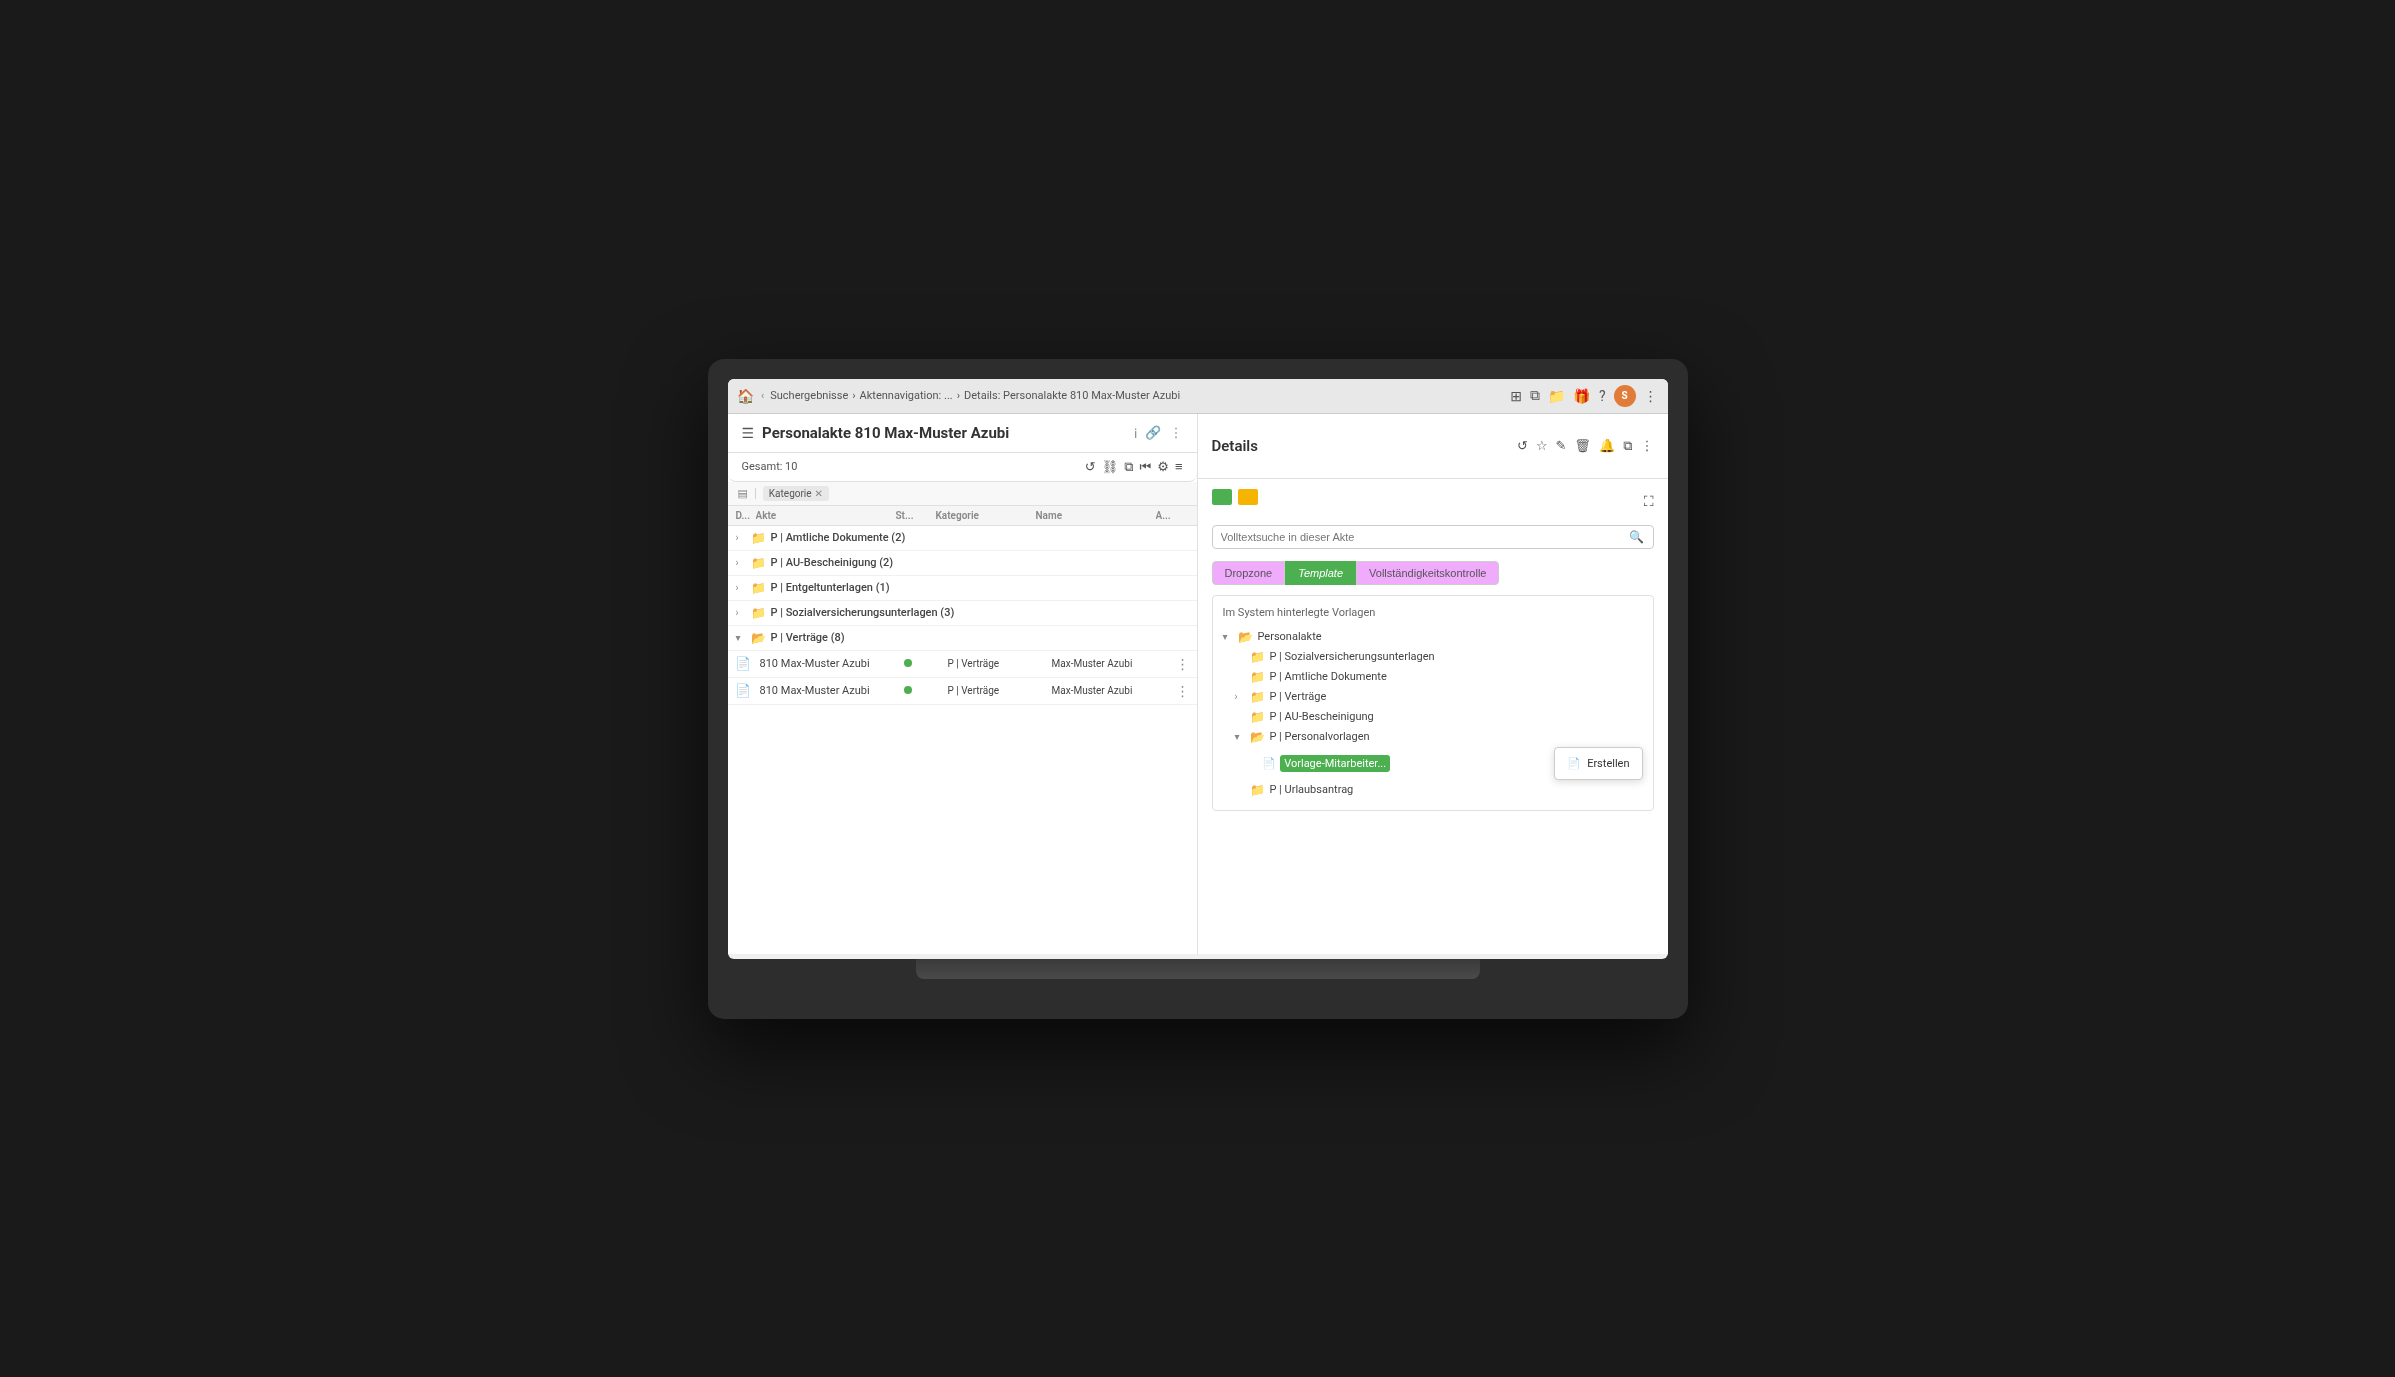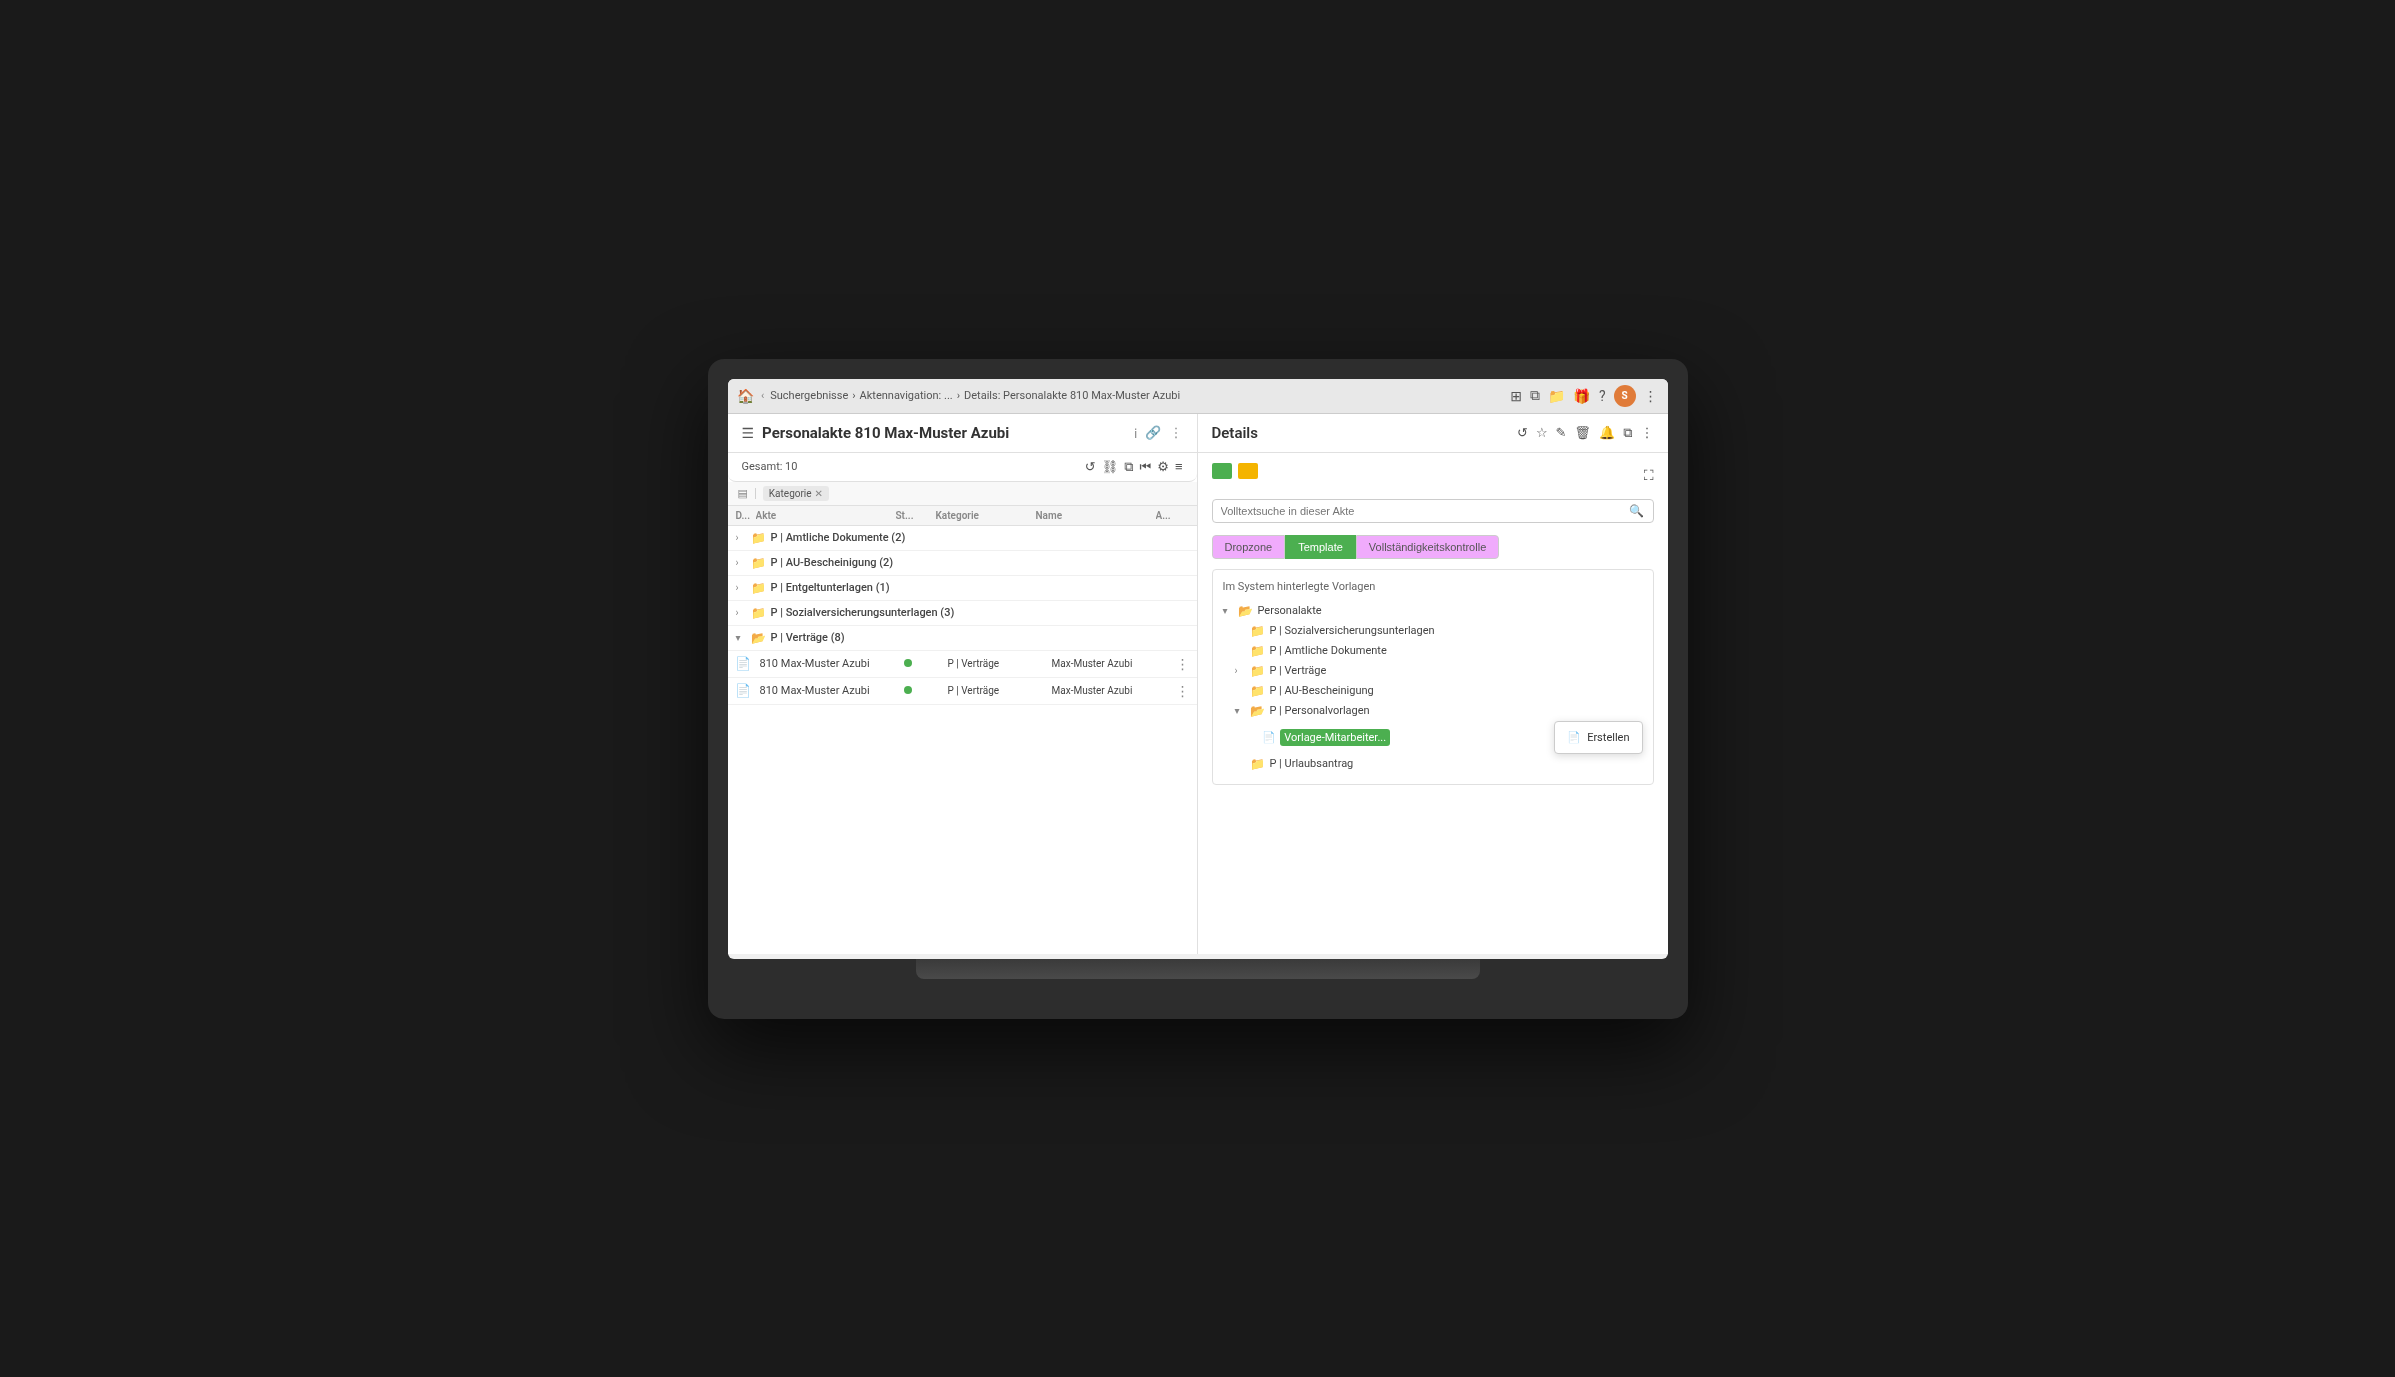--- a/index.html
+++ b/index.html
@@ -153,21 +153,21 @@
     .name-text { white-space: nowrap; overflow: hidden; text-overflow: ellipsis; font-size: 10px; }
     .more-dots { color: #888; cursor: pointer; font-size: 14px; }
 
     
     .right-panel {
       flex: 1;
       display: flex;
       flex-direction: column;
     }
     .right-header {
-      padding: 10px 14px;
+      padding: 23px 14px;
       display: flex;
       align-items: center;
       gap: 8px;
       border-bottom: 1px solid #e0e0e0;
     }
     .right-header h2 { font-size: 15px; font-weight: 600; color: #333; flex: 1; }
     .right-header-icons { display: flex; align-items: center; gap: 8px; }
     .header-icon { color: #555; font-size: 13px; cursor: pointer; }
     
     .tabs {
@@ -223,20 +223,21 @@
       background: #f0abfc;
       cursor: pointer;
       color: #555;
     }
     .tab-btn:first-child { border-radius: 4px 0 0 4px; }
     .tab-btn:last-child { border-radius: 0 4px 4px 0; }
     .tab-btn.active {
       background: #4caf50;
       color: white;
       border-color: #4caf50;
+      font-style: italic;
     }
     .config-btn {
       padding: 5px 12px;
       font-size: 11px;
       background: #4caf50;
       color: white;
       border: none;
       border-radius: 4px;
       cursor: pointer;
       margin-bottom: 10px;

